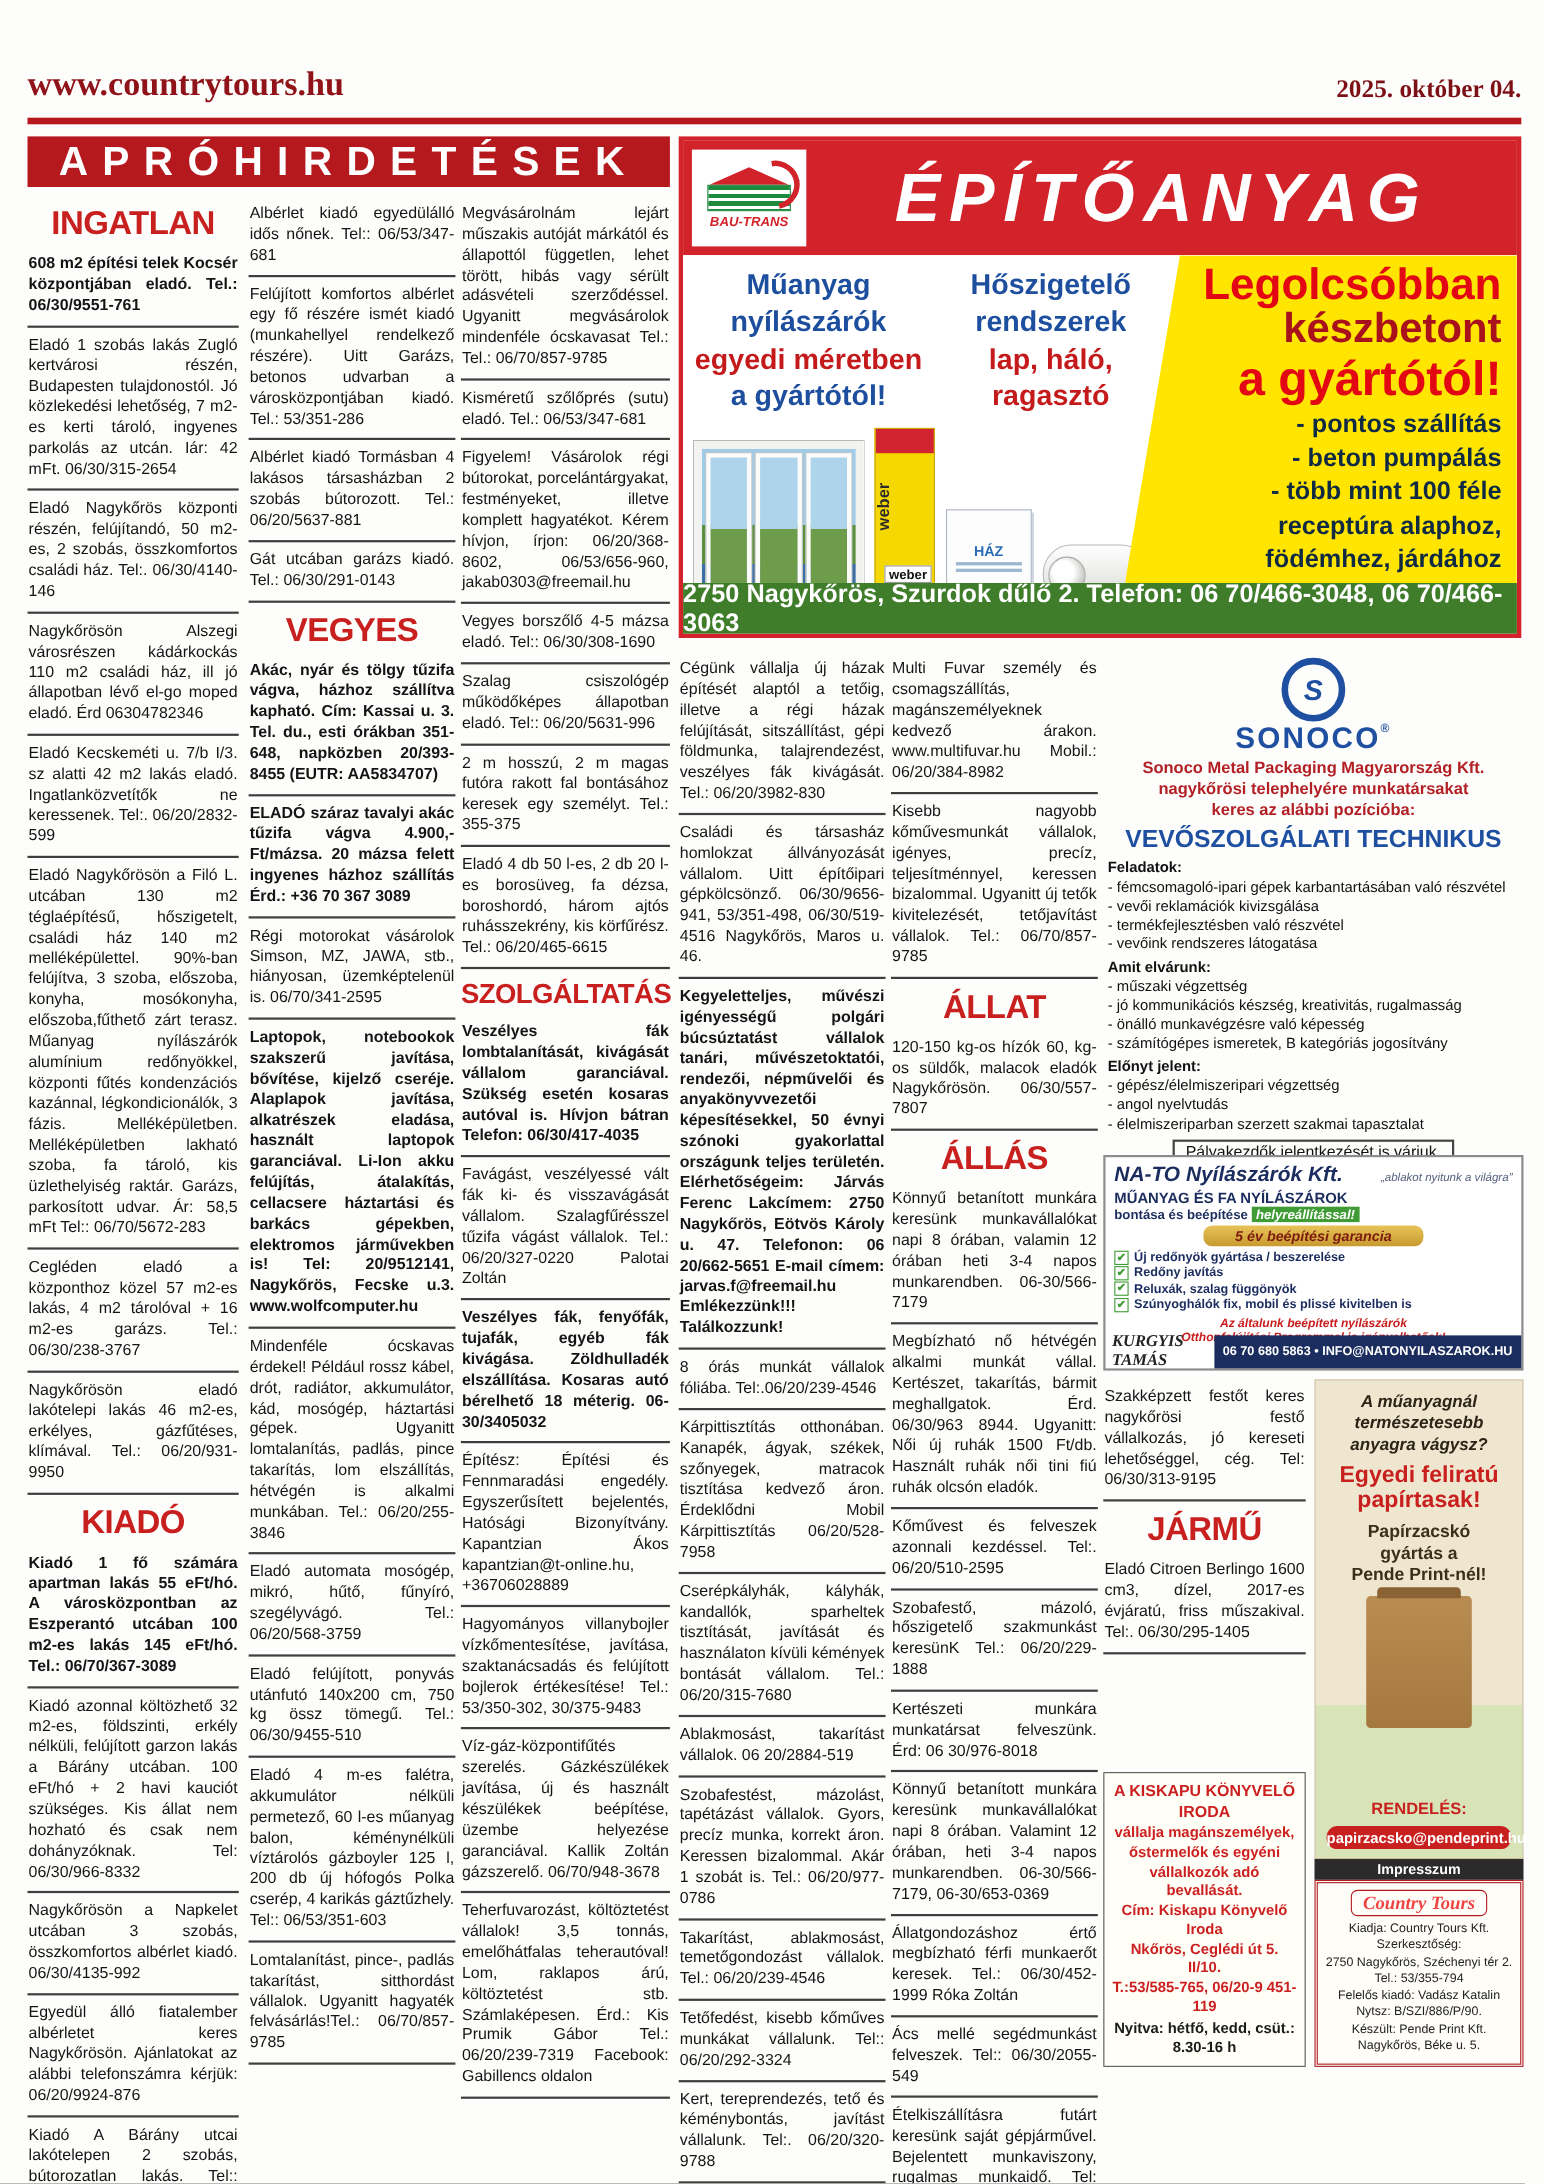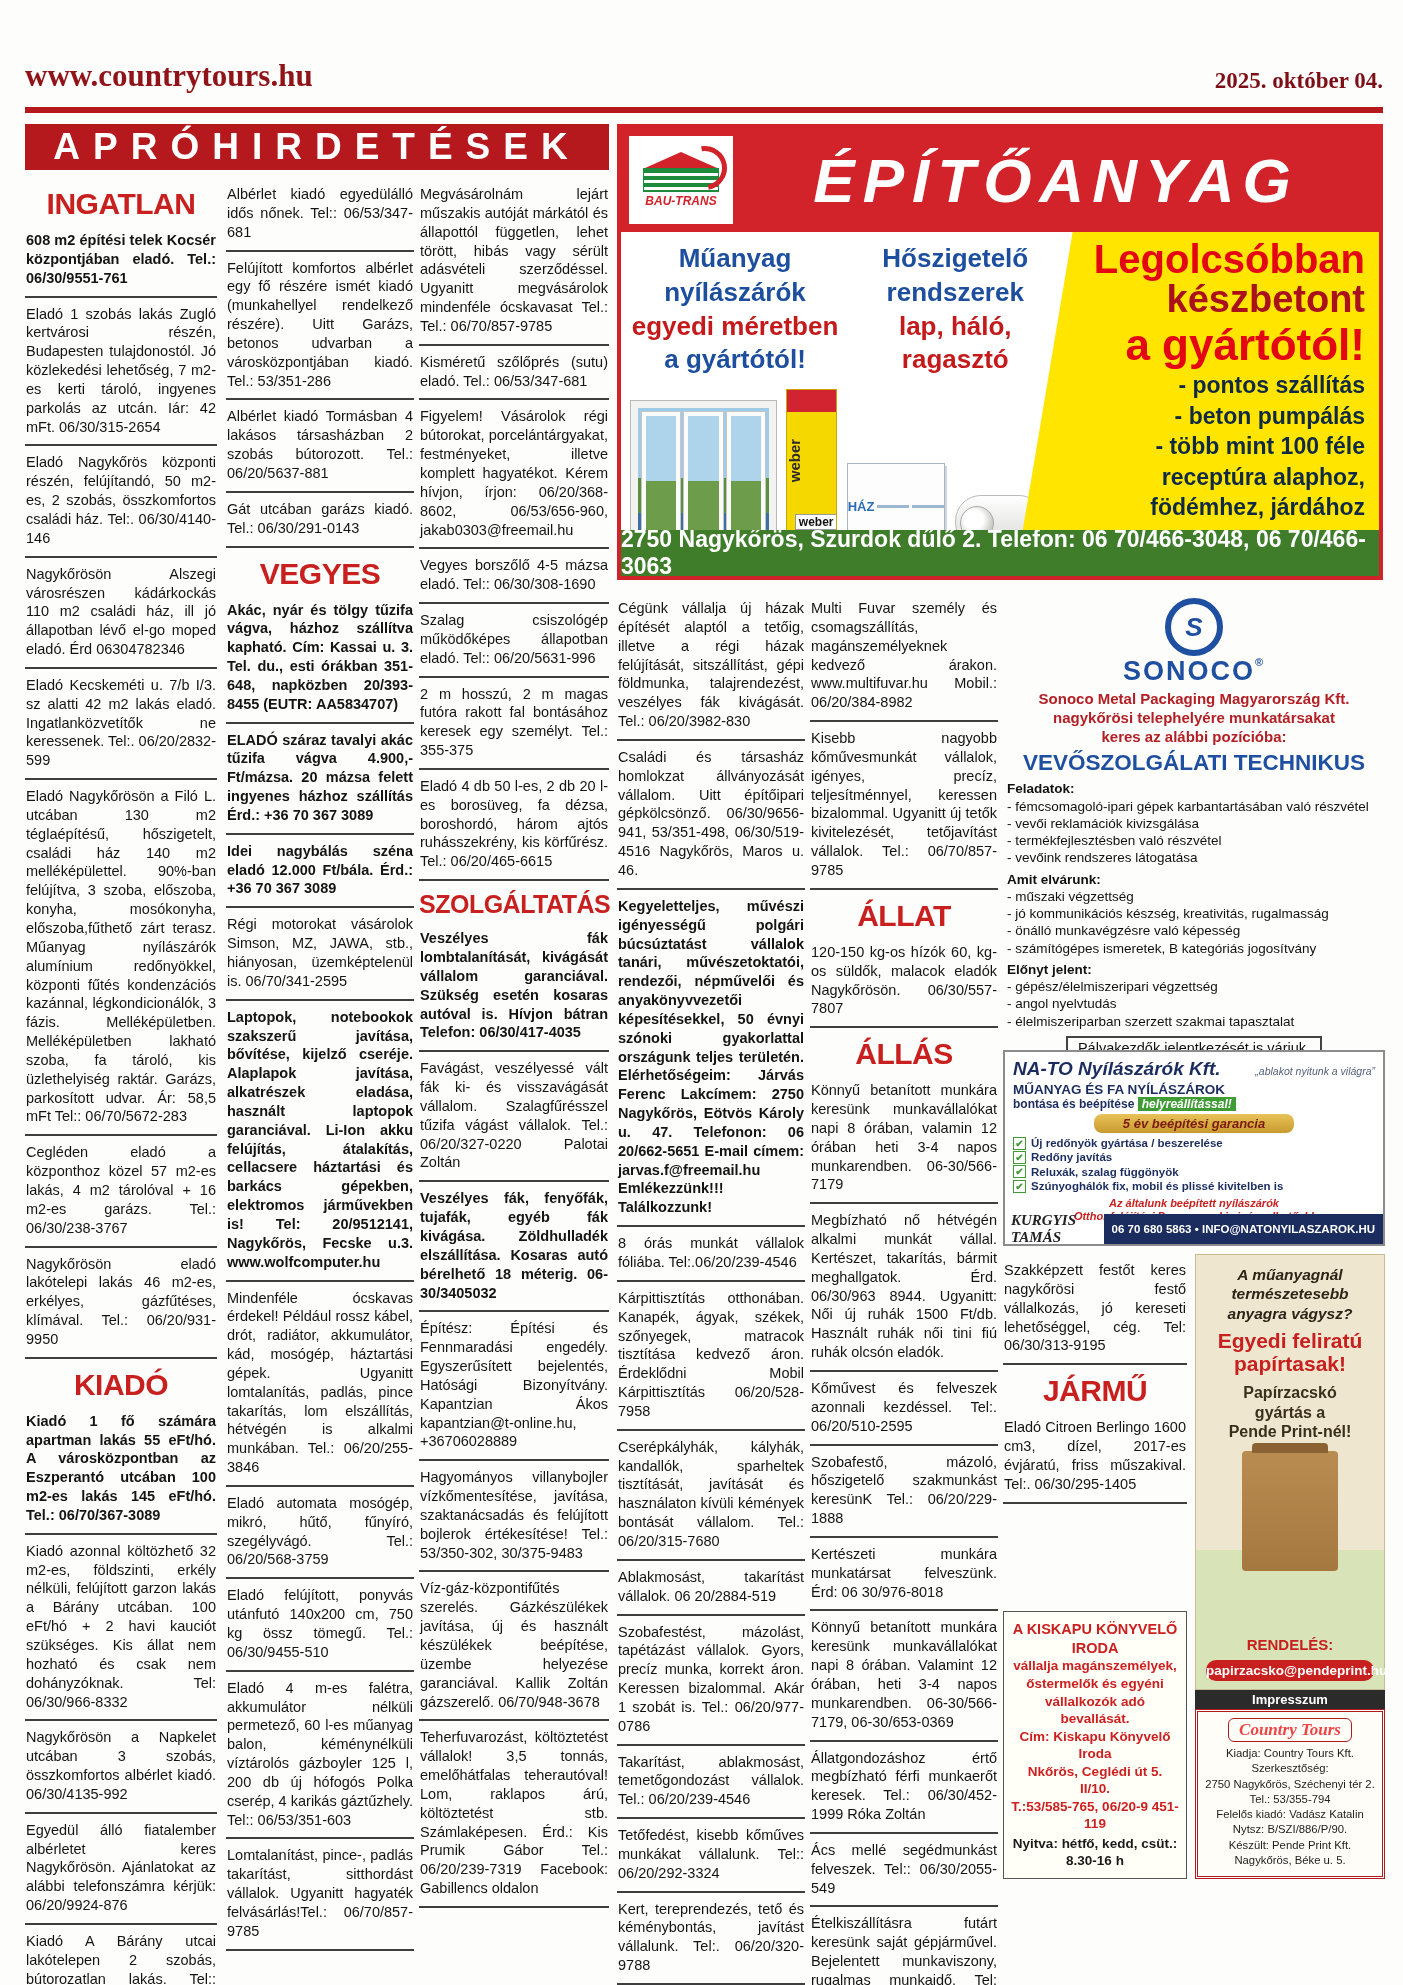--- a/index.html
+++ b/index.html
@@ -34,21 +34,21 @@
   .ea-block{font-size:26px;font-weight:800;line-height:1.3;text-align:center;}
   .t-blue{color:#1d4f9e;} .t-red{color:#c51a1b;}
   .ea-products{display:flex;align-items:flex-end;gap:10px;margin-top:12px;}
   .win{width:188px;height:148px;background:linear-gradient(#9ecbe8 0 52%,#5c8f3f 52% 78%,#3c6fa3 78% 100%);border:7px solid #f2f2f0;box-shadow:0 0 0 1px #b9b9b9;display:flex;padding:4px;gap:4px;box-sizing:border-box;}
   .pane{flex:1;background:linear-gradient(#aed4ec 0 55%,#6d9c4b 55% 100%);border:4px solid #fbfbf9;box-shadow:0 0 0 1px #c5c5c5;}
   .bag{width:66px;height:158px;background:#f5d800;border:1px solid #c9a40a;position:relative;overflow:hidden;}
   .bag:before{content:"";position:absolute;left:0;right:0;top:0;height:22px;background:#d22430;}
   .bag:after{content:"";position:absolute;left:0;right:0;bottom:0;height:14px;background:#d22430;}
   .bag .vert{position:absolute;left:-14px;top:62px;transform:rotate(-90deg);font-weight:800;font-size:15px;color:#2b2b2b;}
   .bag .wbox{position:absolute;left:8px;bottom:18px;background:#fff;border:1px solid #999;font-weight:800;font-size:12px;padding:0 3px;color:#111;}
-  .hbox{width:96px;height:84px;background:#fdfdfd;border:1px solid #aab4c2;box-shadow:2px 3px 0 #cfd6de;display:flex;flex-direction:row;align-items:center;justify-content:center;gap:3px;}
+  .hbox{width:96px;height:84px;background:#fdfdfd;border:1px solid #aab4c2;box-shadow:2px 3px 0 #cfd6de;display:flex;flex-direction:column;align-items:center;justify-content:center;gap:3px;}
   .hbox .hz{color:#2a6db5;font-weight:800;font-size:13px;}
   .hbox i{display:block;width:60px;height:3px;background:#9db7d2;}
   .roll{width:120px;height:52px;background:linear-gradient(#ffffff,#d8d8d4);border:1px solid #bbb;border-radius:26px;position:relative;}
   .roll:before{content:"";position:absolute;left:4px;top:10px;width:32px;height:32px;border-radius:50%;background:radial-gradient(circle at 40% 40%,#fff 0 35%,#c9c9c5 70%);border:1px solid #aaa;}
   .ea-right{position:absolute;right:0;top:0;bottom:0;width:47%;background:#ffe500;clip-path:polygon(14% 0,100% 0,100% 100%,0 100%);text-align:right;padding:6px 14px 0 0;box-sizing:border-box;}
   .y1{color:#e30613;font-size:40px;font-weight:800;line-height:1.05;}
   .y2{color:#a9121b;font-size:38px;font-weight:800;line-height:1.05;}
   .y3{color:#e30613;font-size:44px;font-weight:800;line-height:1.15;}
   .y-item{color:#102a43;font-size:23px;font-weight:800;line-height:1.32;}
   .ea-bottom{height:46px;background:#3f7d2b;color:#fff;font-weight:800;font-size:23px;display:flex;align-items:center;justify-content:center;}
@@ -138,21 +138,20 @@
       <div class="ad">Kiadó A Bárány utcai lakótelepen 2 szobás, bútorozatlan lakás. Tel:: 06/20/990-8988</div>
     </div>
   <div class="col" style="left:226px;width:188px;">
       <div class="ad">Albérlet kiadó egyedülálló idős nőnek. Tel:: 06/53/347-681</div>
       <div class="ad">Felújított komfortos albérlet egy fő részére ismét kiadó (munkahellyel rendelkező részére). Uitt Garázs, betonos udvarban a városközpontjában kiadó. Tel.: 53/351-286</div>
       <div class="ad">Albérlet kiadó Tormásban 4 lakásos társasházban 2 szobás bútorozott. Tel.: 06/20/5637-881</div>
       <div class="ad">Gát utcában garázs kiadó. Tel.: 06/30/291-0143</div>
       <div class="sec-heading" style="font-size: 30px;">VEGYES</div>
       <div class="ad bold">Akác, nyár és tölgy tűzifa vágva, házhoz szállítva kapható. Cím: Kassai u. 3. Tel. du., esti órákban 351-648, napközben 20/393-8455 (EUTR: AA5834707)</div>
       <div class="ad bold">ELADÓ száraz tavalyi akác tűzifa vágva 4.900,- Ft/mázsa. 20 mázsa felett ingyenes házhoz szállítás Érd.: +36 70 367 3089</div>
-      <div class="ad bold">Idei nagybálás széna eladó 12.000 Ft/bála. Érd.: +36 70 367 3089</div>
       <div class="ad">Régi motorokat vásárolok Simson, MZ, JAWA, stb., hiányosan, üzemképtelenül is. 06/70/341-2595</div>
       <div class="ad bold">Laptopok, notebookok szakszerű javítása, bővítése, kijelző cseréje. Alaplapok javítása, alkatrészek eladása, használt laptopok garanciával. Li-Ion akku felújítás, átalakítás, cellacsere háztartási és barkács gépekben, elektromos járművekben is! Tel: 20/9512141, Nagykőrös, Fecske u.3. www.wolfcomputer.hu</div>
       <div class="ad">Mindenféle ócskavas érdekel! Például rossz kábel, drót, radiátor, akkumulátor, kád, mosógép, háztartási gépek. Ugyanitt lomtalanítás, padlás, pince takarítás, lom elszállítás, hétvégén is alkalmi munkában. Tel.: 06/20/255-3846</div>
       <div class="ad">Eladó automata mosógép, mikró, hűtő, fűnyíró, szegélyvágó. Tel.: 06/20/568-3759</div>
       <div class="ad">Eladó felújított, ponyvás utánfutó 140x200 cm, 750 kg össz tömegű. Tel.: 06/30/9455-510</div>
       <div class="ad">Eladó 4 m-es falétra, akkumulátor nélküli permetező, 60 l-es műanyag balon, kéménynélküli víztárolós gázboyler 125 l, 200 db új hófogós Polka cserép, 4 karikás gáztűzhely. Tel:: 06/53/351-603</div>
       <div class="ad">Lomtalanítást, pince-, padlás takarítást, sitthordást vállalok. Ugyanitt hagyaték felvásárlás!Tel.: 06/70/857-9785</div>
     </div>
   <div class="col" style="left:419px;width:190px;">
       <div class="ad">Megvásárolnám lejárt műszakis autóját márkától és állapottól független, lehet törött, hibás vagy sérült adásvételi szerződéssel. Ugyanitt megvásárolok mindenféle ócskavasat Tel.: Tel.: 06/70/857-9785</div>

